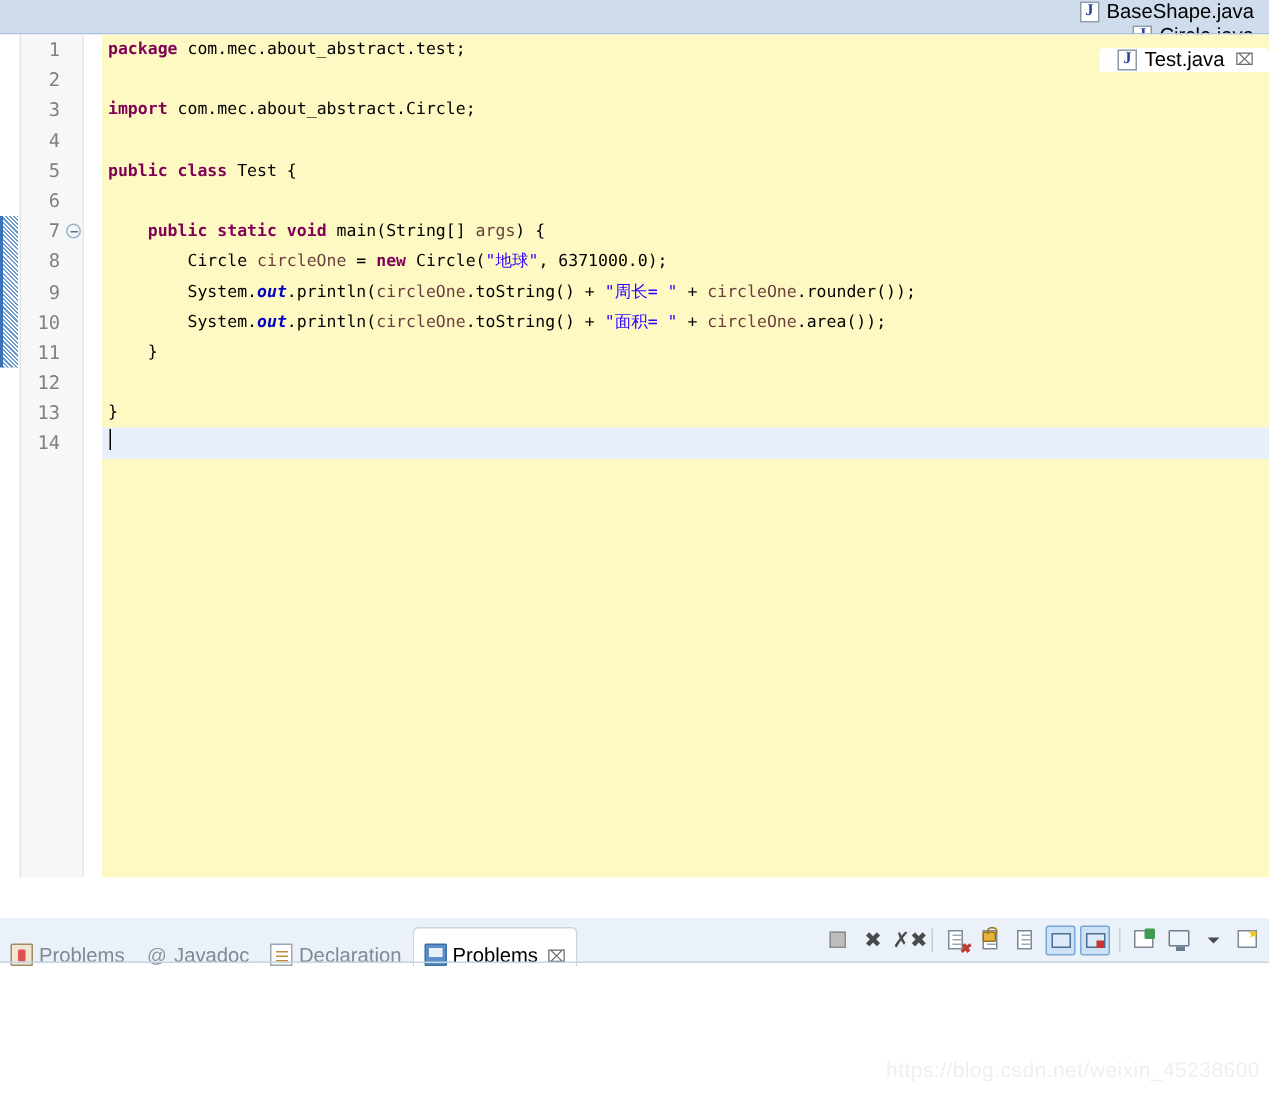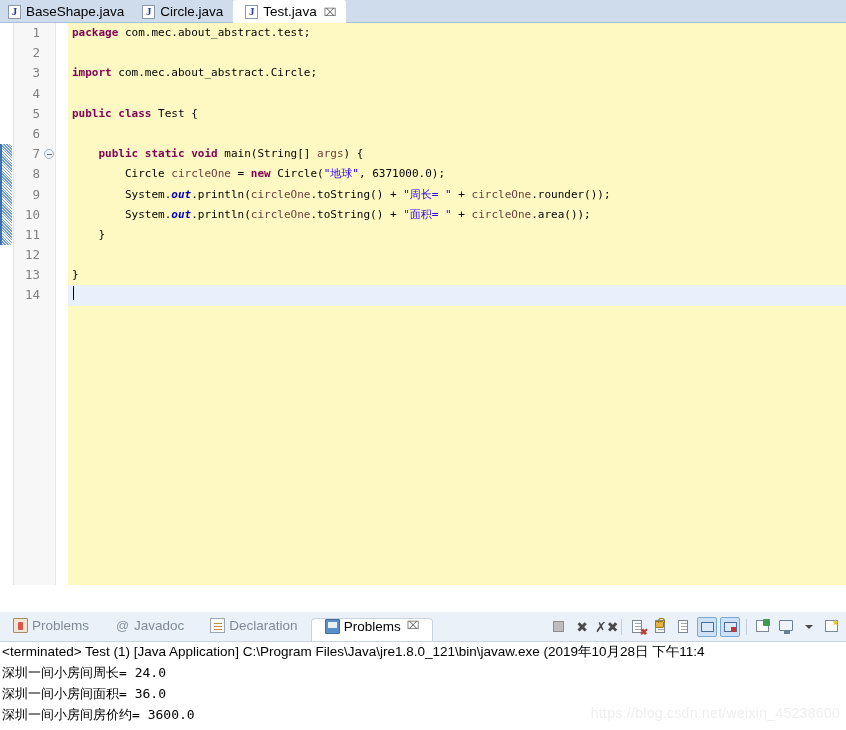--- a/index.html
+++ b/index.html
@@ -17,20 +17,21 @@
   }
 
   
   .tabbar {
     position: absolute;
     left: 0; top: 0;
     width: 846px; height: 23px;
     background: #cedcec;
     display: flex;
     align-items: flex-end;
+    flex-direction: column;
   }
   .tabbar::after {
     content: "";
     position: absolute;
     left: 0; bottom: 0; width: 846px; height: 1px;
     background: #a8c0d8;
   }
   .tab {
     height: 23px;
     display: flex;
@@ -196,22 +197,22 @@
   }
   .viewbar::after {
     content: "";
     position: absolute;
     left: 0; bottom: 0; width: 846px; height: 1px;
     background: #c6d4e4;
   }
   .vtab {
     height: 26px;
     display: flex;
-    align-items: flex-start;
-    padding: 0 13px;
+    align-items: flex-end;
+    padding: 0 7px;
     margin-top: 7px;
     font-size: 13.5px;
     white-space: nowrap;
     color: #7f8a96;
     cursor: default;
   }
   .vtab.active {
     background: #ffffff;
     color: #000000;
     font-weight: normal;
@@ -536,25 +537,17 @@
           </span>
         <span class="tbtn">
             <i class="gl-caret"></i>
           </span>
         <span class="tbtn">
             <i class="gl-newcon star"></i>
           </span>
       </div>
     </div>
 
-    <div class="console-body">
-      <div class="console-title">&lt;terminated&gt; Test (1) [Java Application] C:\Program Files\Java\jre1.8.0_121\bin\javaw.exe (2019年10月28日 下午11:4</div>
-      <div id="console-lines">
-          <div class="console-line">深圳一间小房间周长= 24.0</div>
-          <div class="console-line">深圳一间小房间面积= 36.0</div>
-          <div class="console-line">深圳一间小房间房价约= 3600.0</div>
-        </div>
-    </div>
 
     <div class="watermark">https://blog.csdn.net/weixin_45238600</div>
   </div>
 
 </div>
 
 </body></html>

